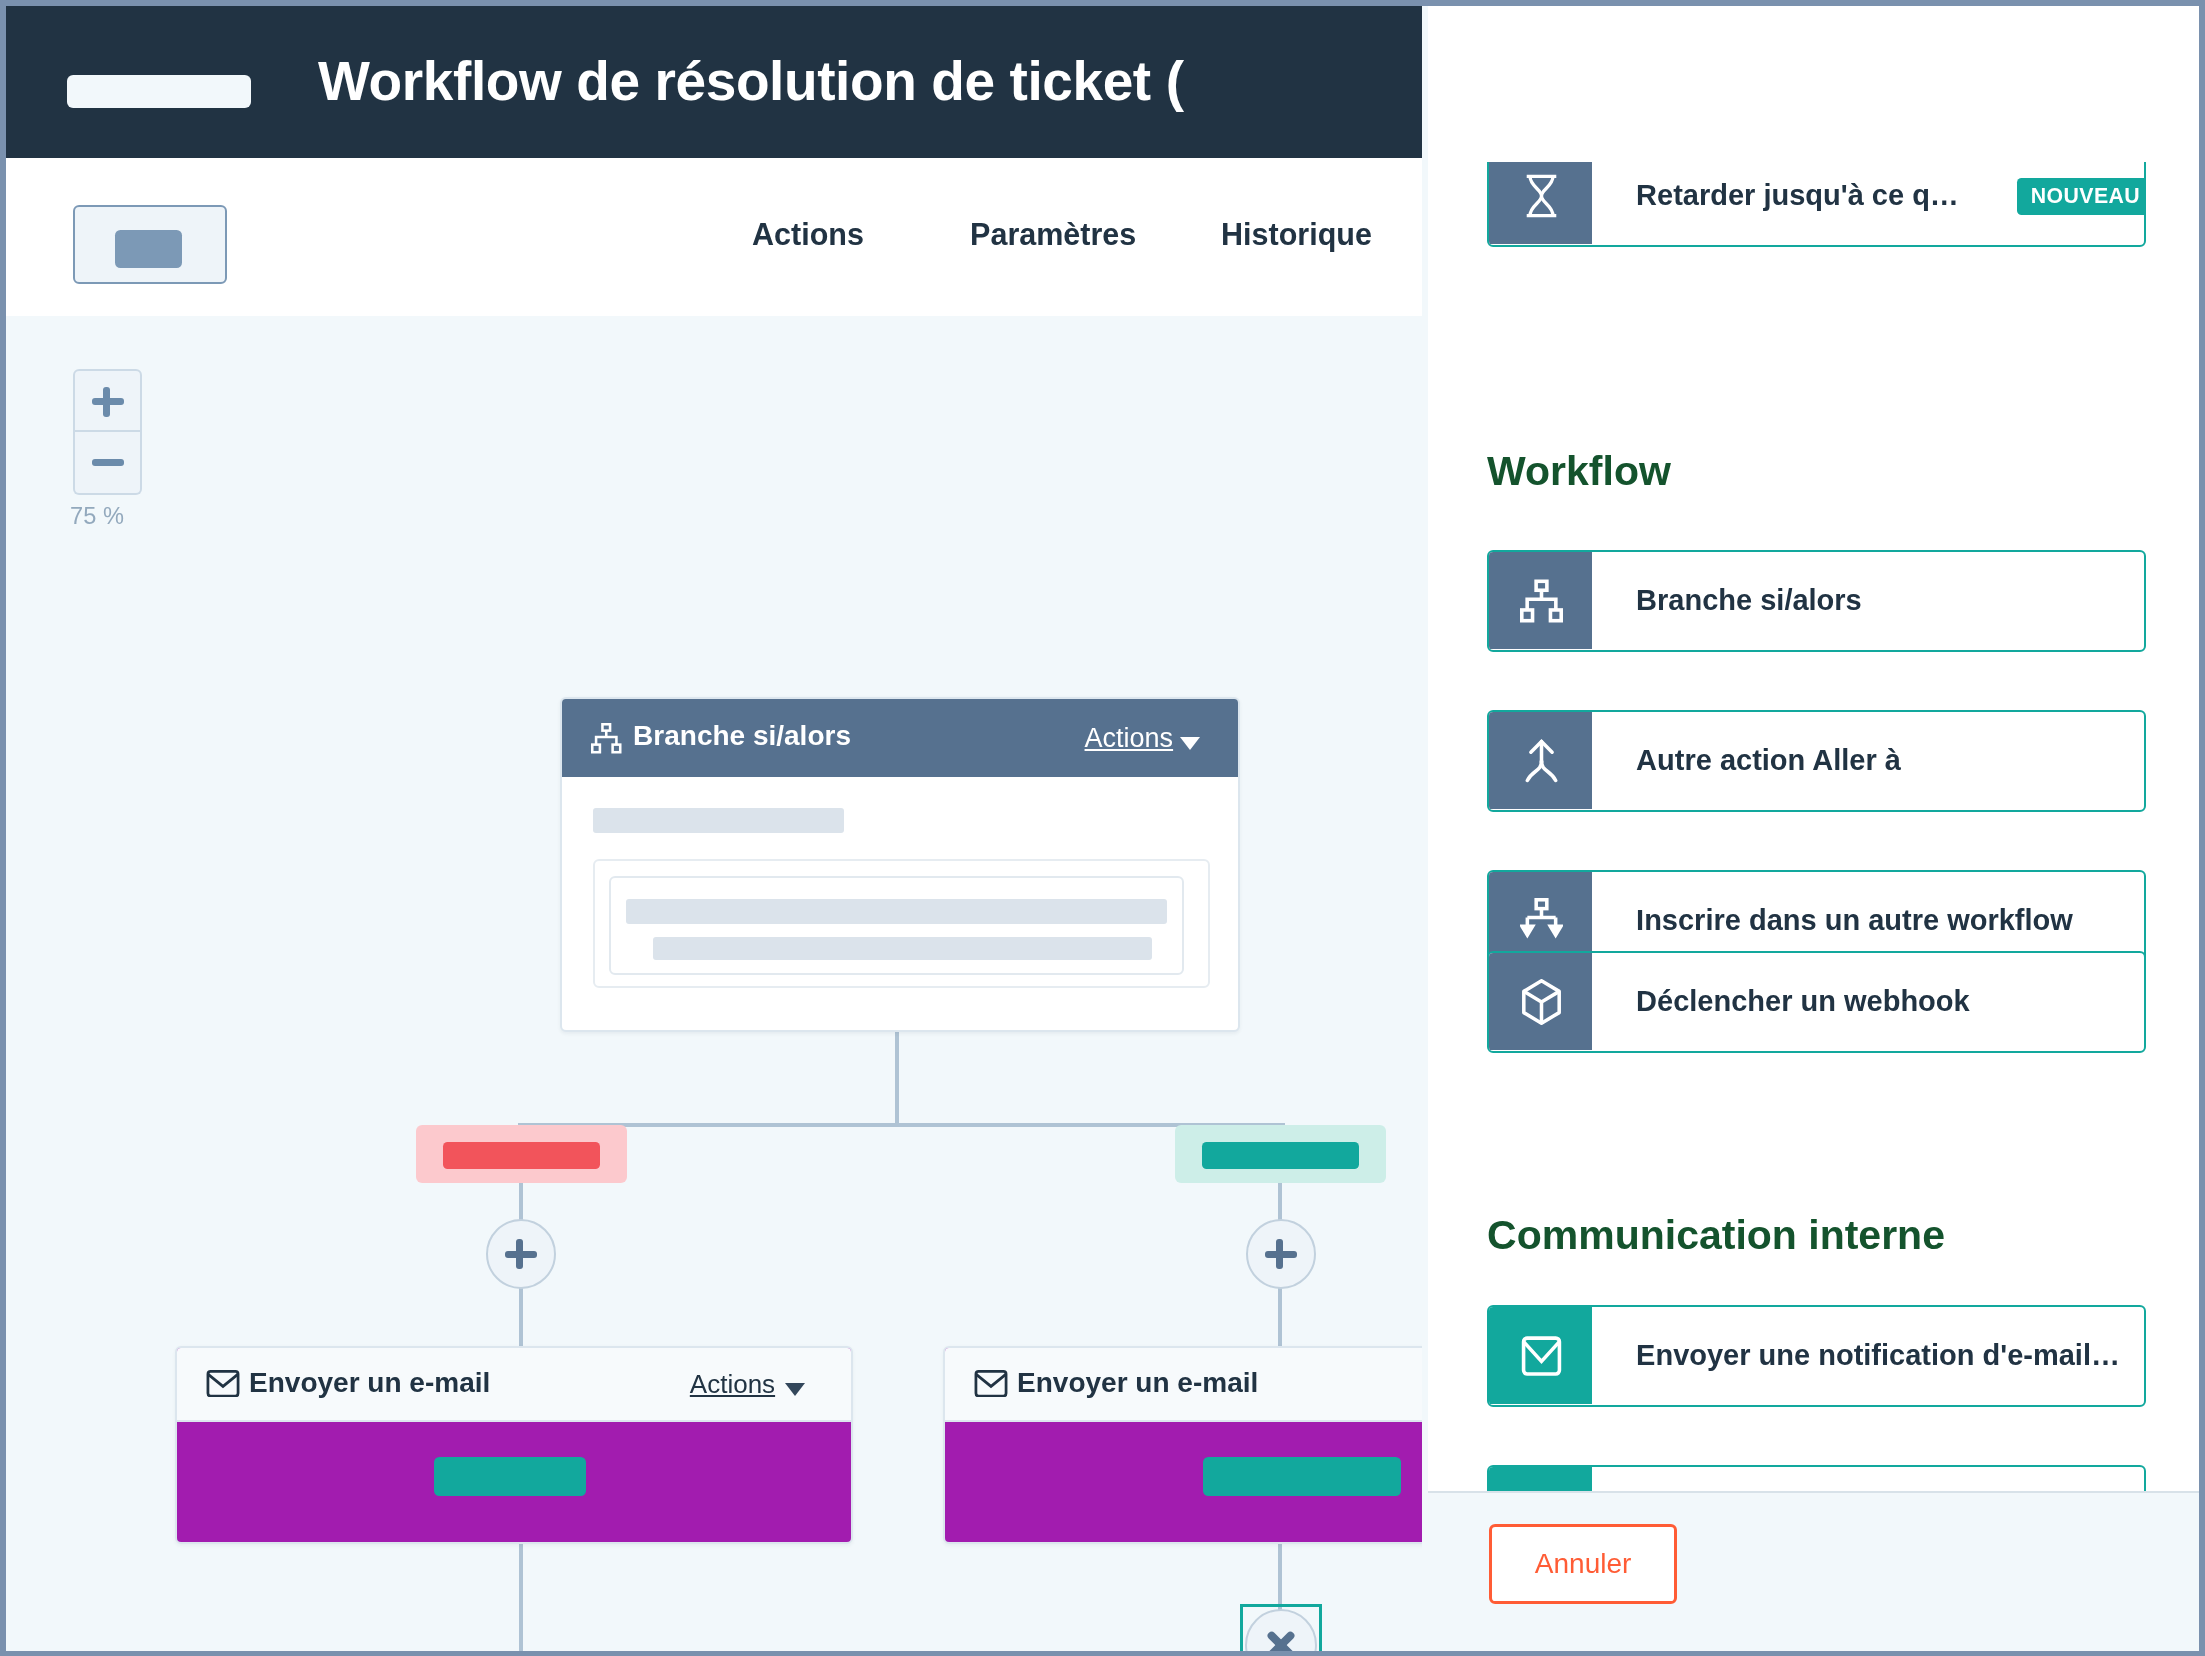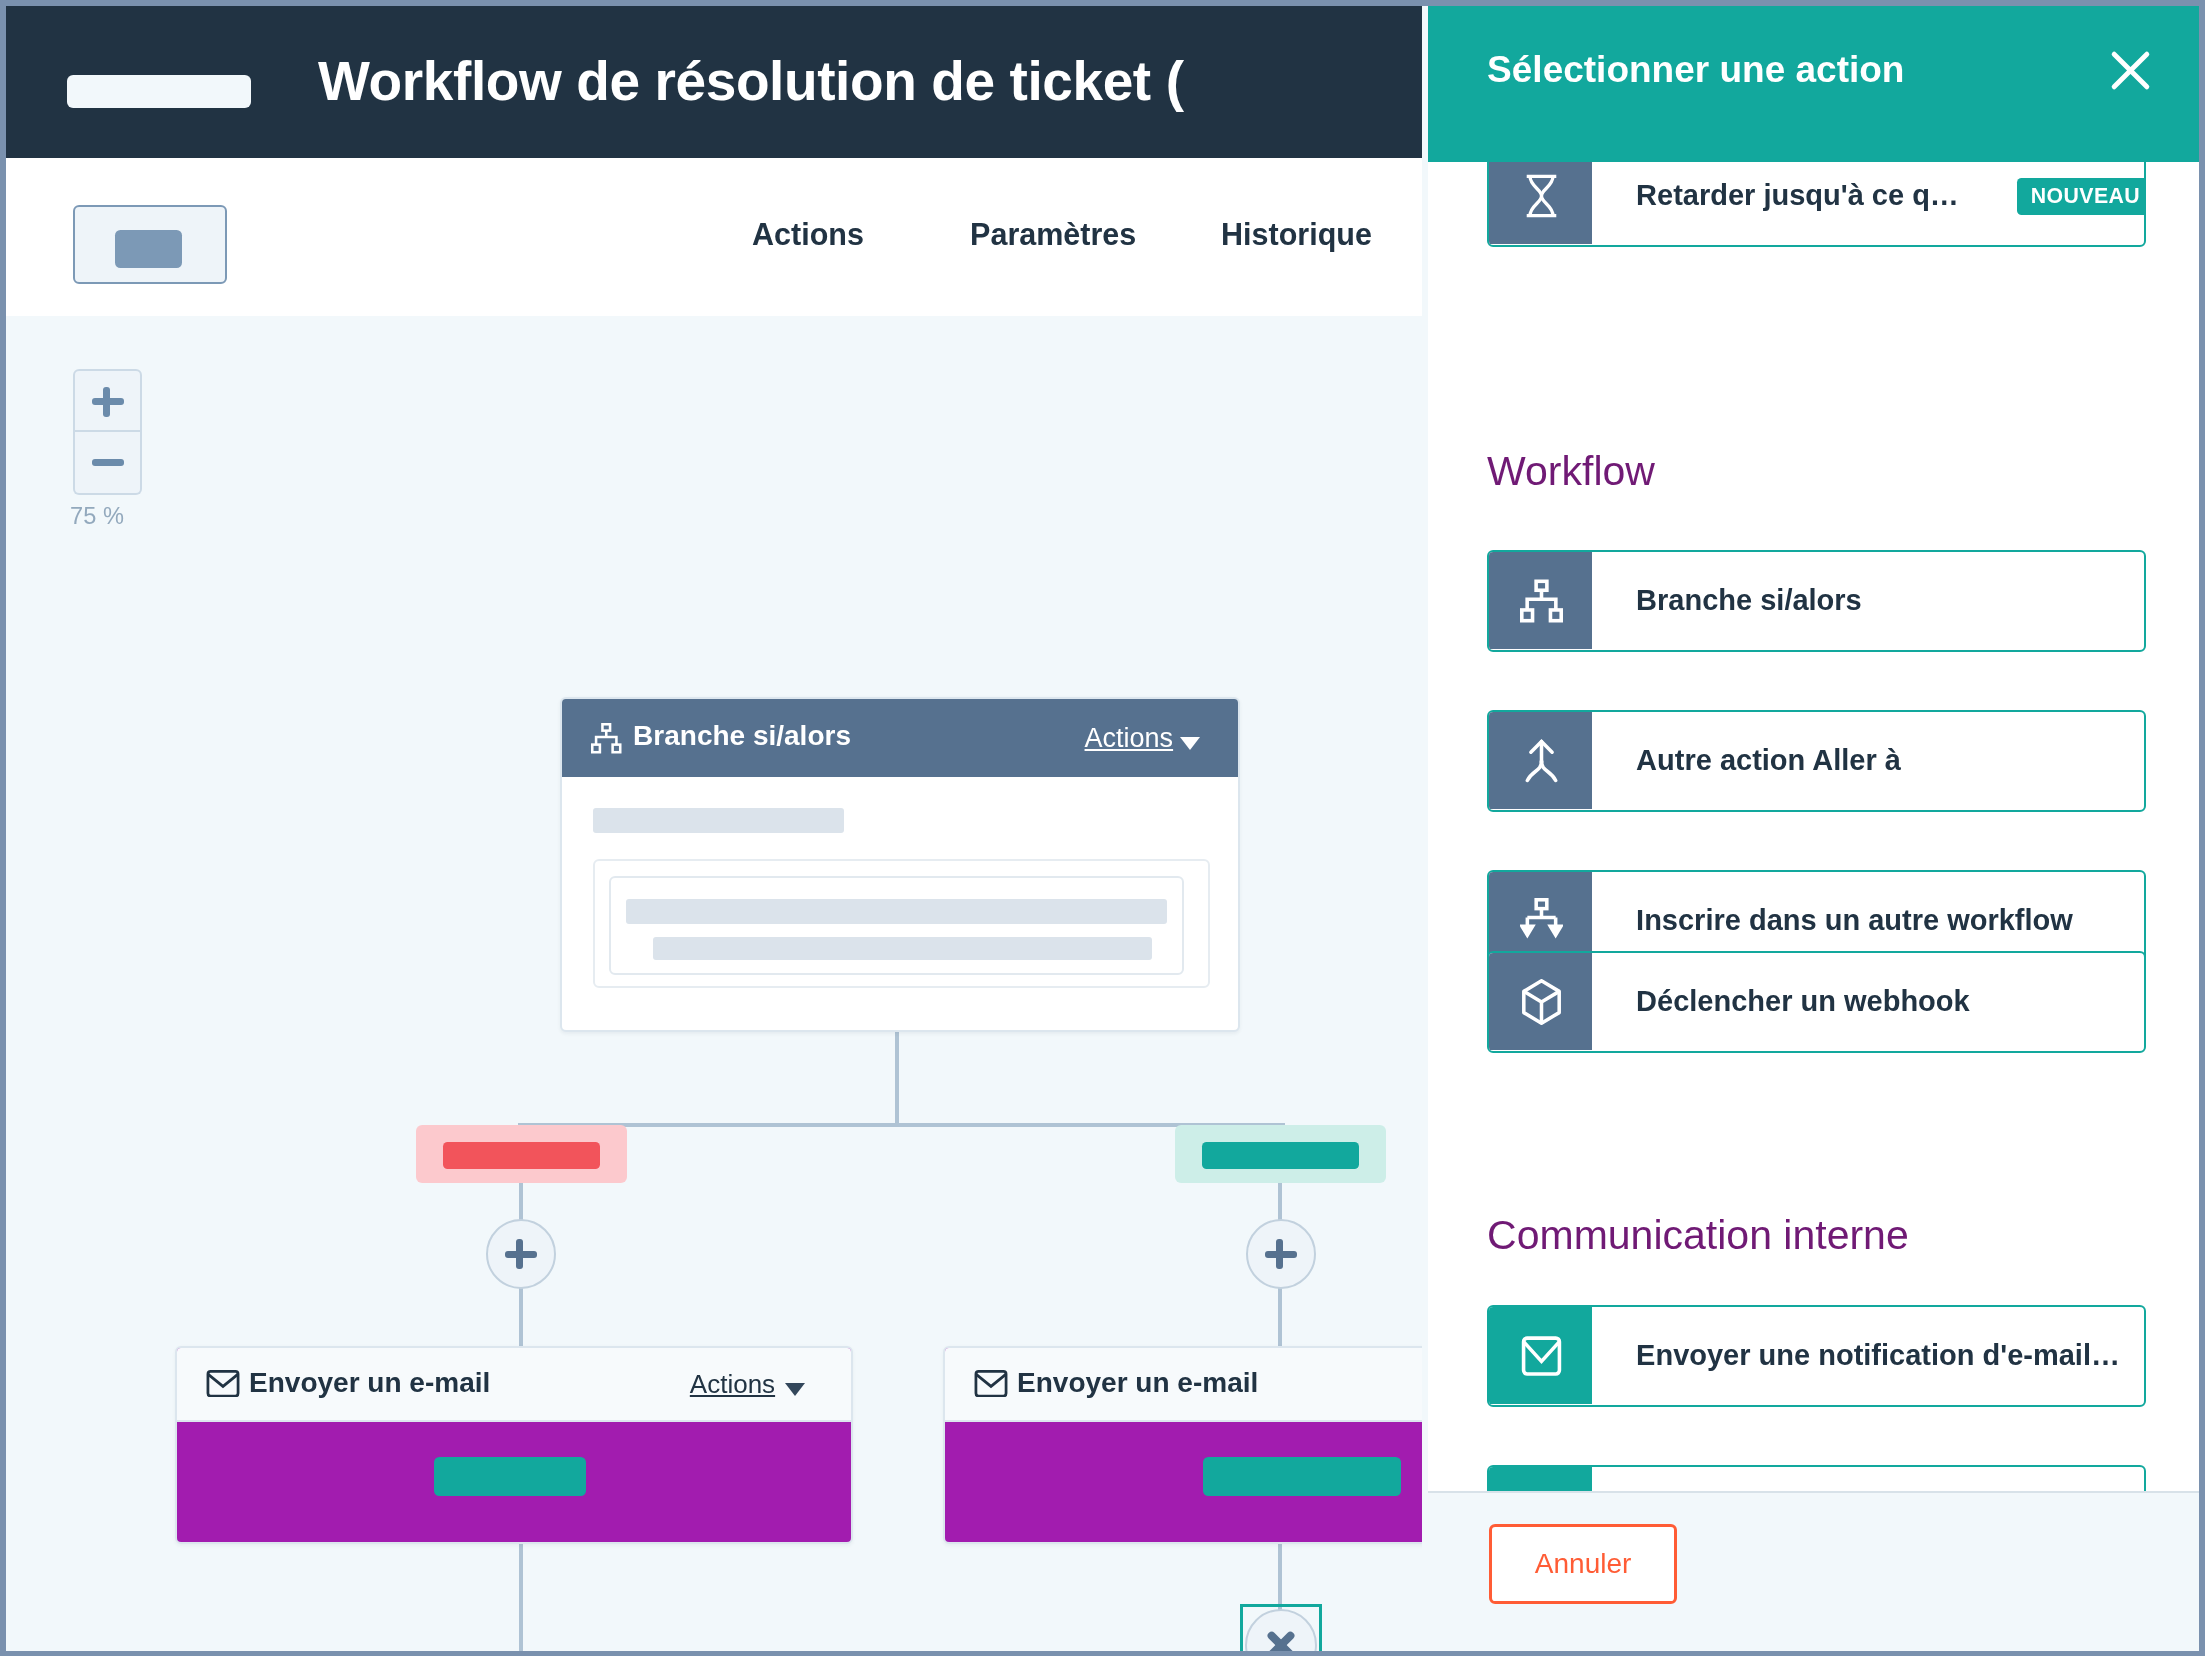--- a/index.html
+++ b/index.html
@@ -341,23 +341,23 @@
   #panel-body {
     position: absolute; left: 0; top: 156px;
     width: 771px; height: 1329px;
     background: #ffffff;
     overflow: hidden;
   }
 
   .section-title {
     position: absolute;
     left: 59px;
-    color: #701a75;
+    color: #14532d;
     font-size: 41px;
-    font-weight: 400;
+    font-weight: 700;
     white-space: nowrap;
   }
   #section-workflow { top: 286px; }
   #section-comm     { top: 1050px; }
 
   .action-item {
     position: absolute;
     left: 59px;
     width: 659px; height: 102px;
     background: #ffffff;
@@ -537,26 +537,20 @@
           <div class="s1"></div>
           <div class="s2"></div>
         </div>
       </div>
 
     </div>
   </div>
 
   <div id="panel">
 
-    <div id="panel-header">
-      <div id="panel-title">Sélectionner une action</div>
-      <svg id="panel-close" viewBox="0 0 24 24" fill="none" stroke="#ffffff" stroke-width="2.4" stroke-linecap="round">
-        <path d="M4 4L20 20M20 4L4 20"></path>
-      </svg>
-    </div>
 
     <div id="panel-body">
 
       <div class="action-item" id="item-retarder">
         <div class="swatch slate">
           <svg class="ico" viewBox="0 0 24 28" fill="none" stroke="#ffffff" stroke-width="2">
             <path d="M3 2h18M3 26h18"></path>
             <path d="M5 2c0 6 7 8 7 12 0 4-7 6-7 12"></path>
             <path d="M19 2c0 6-7 8-7 12 0 4 7 6 7 12"></path>
           </svg>

